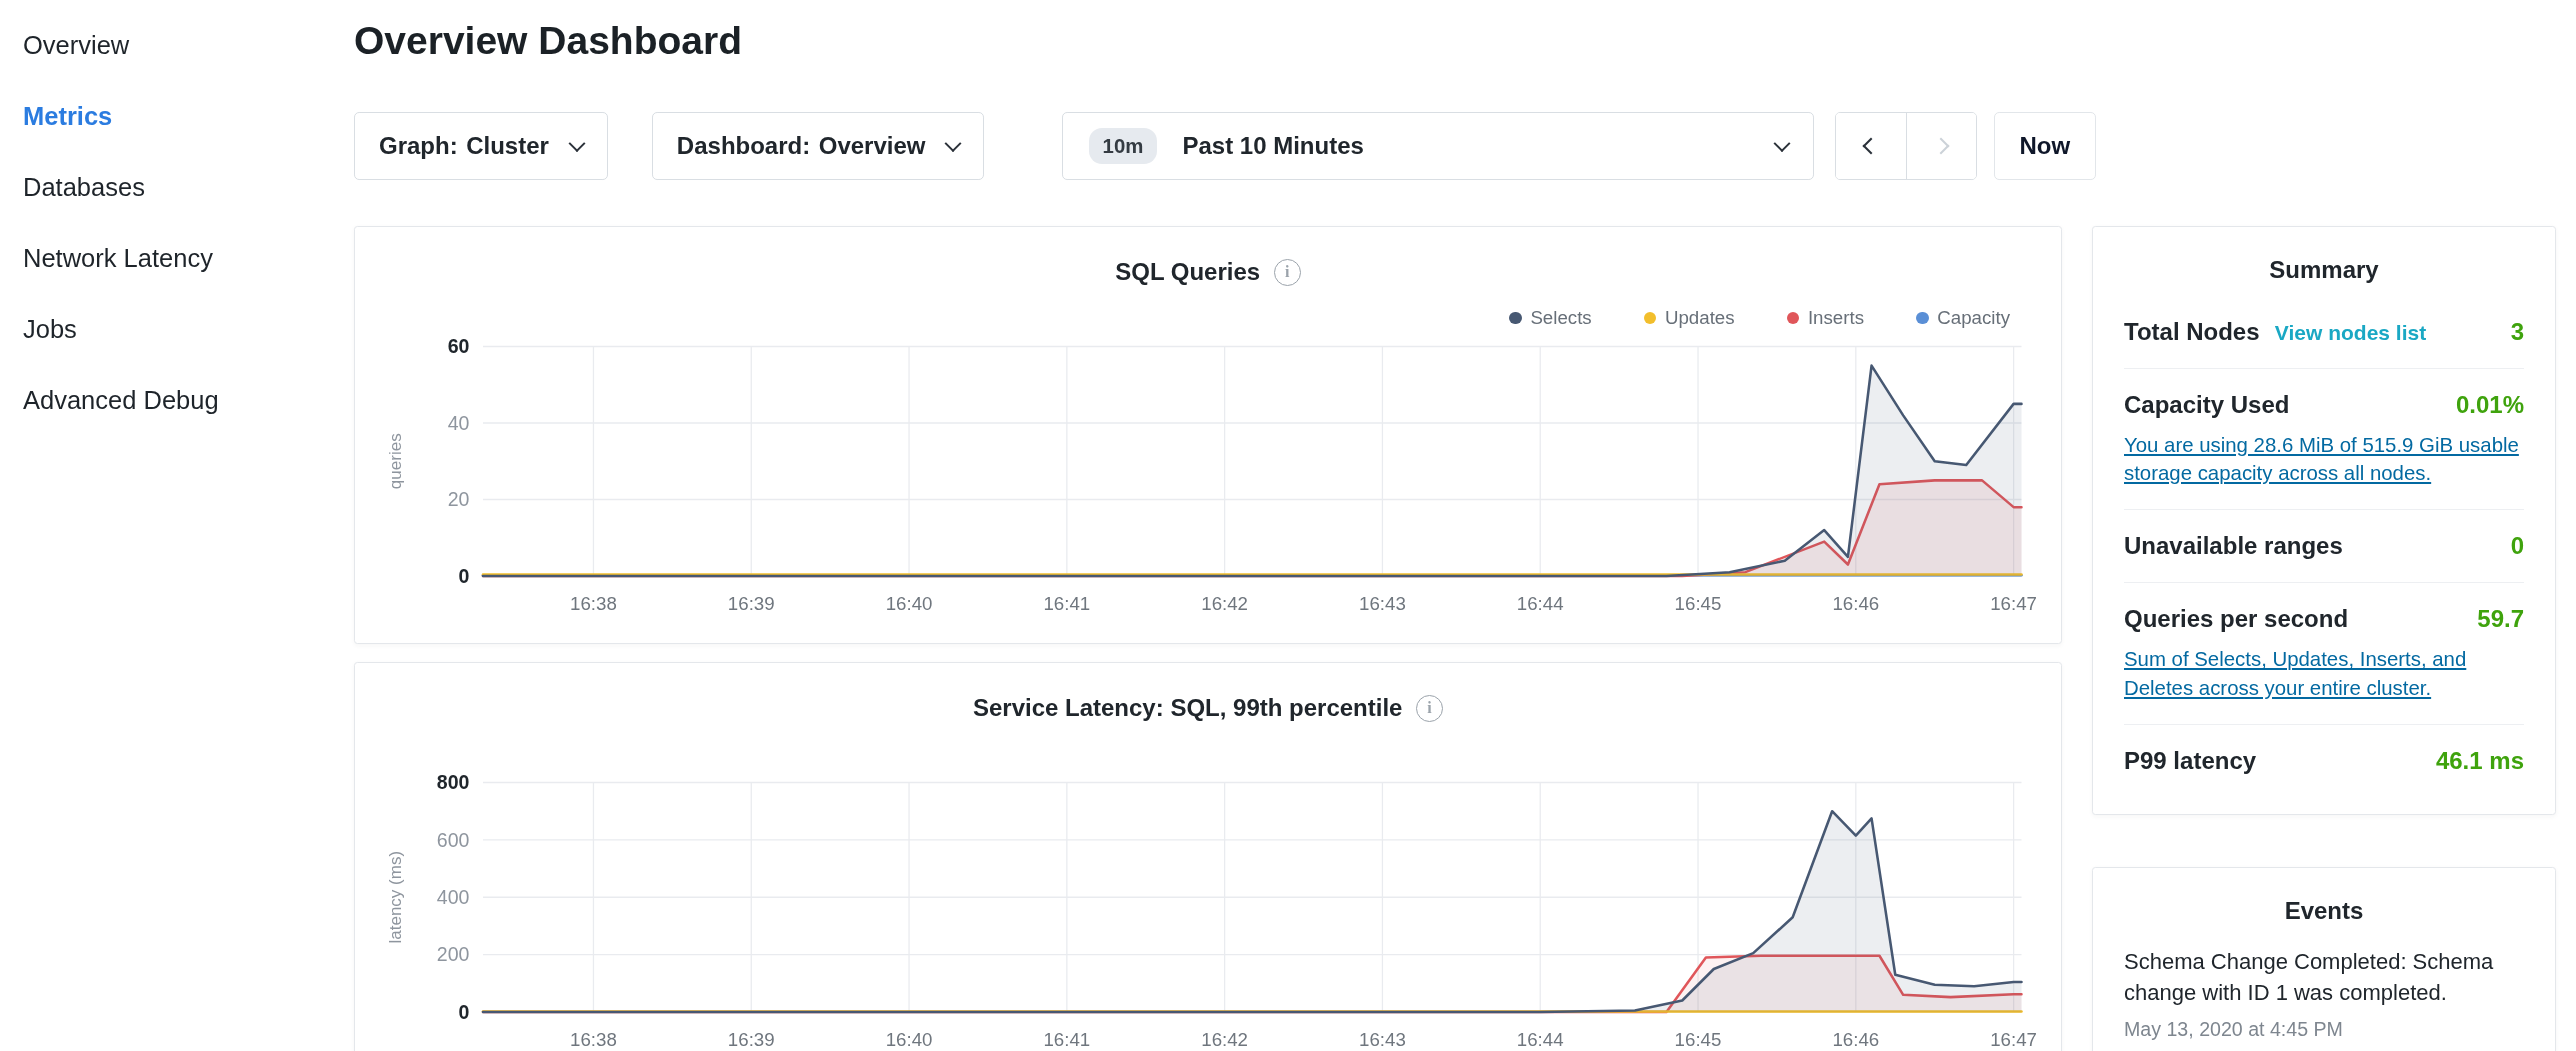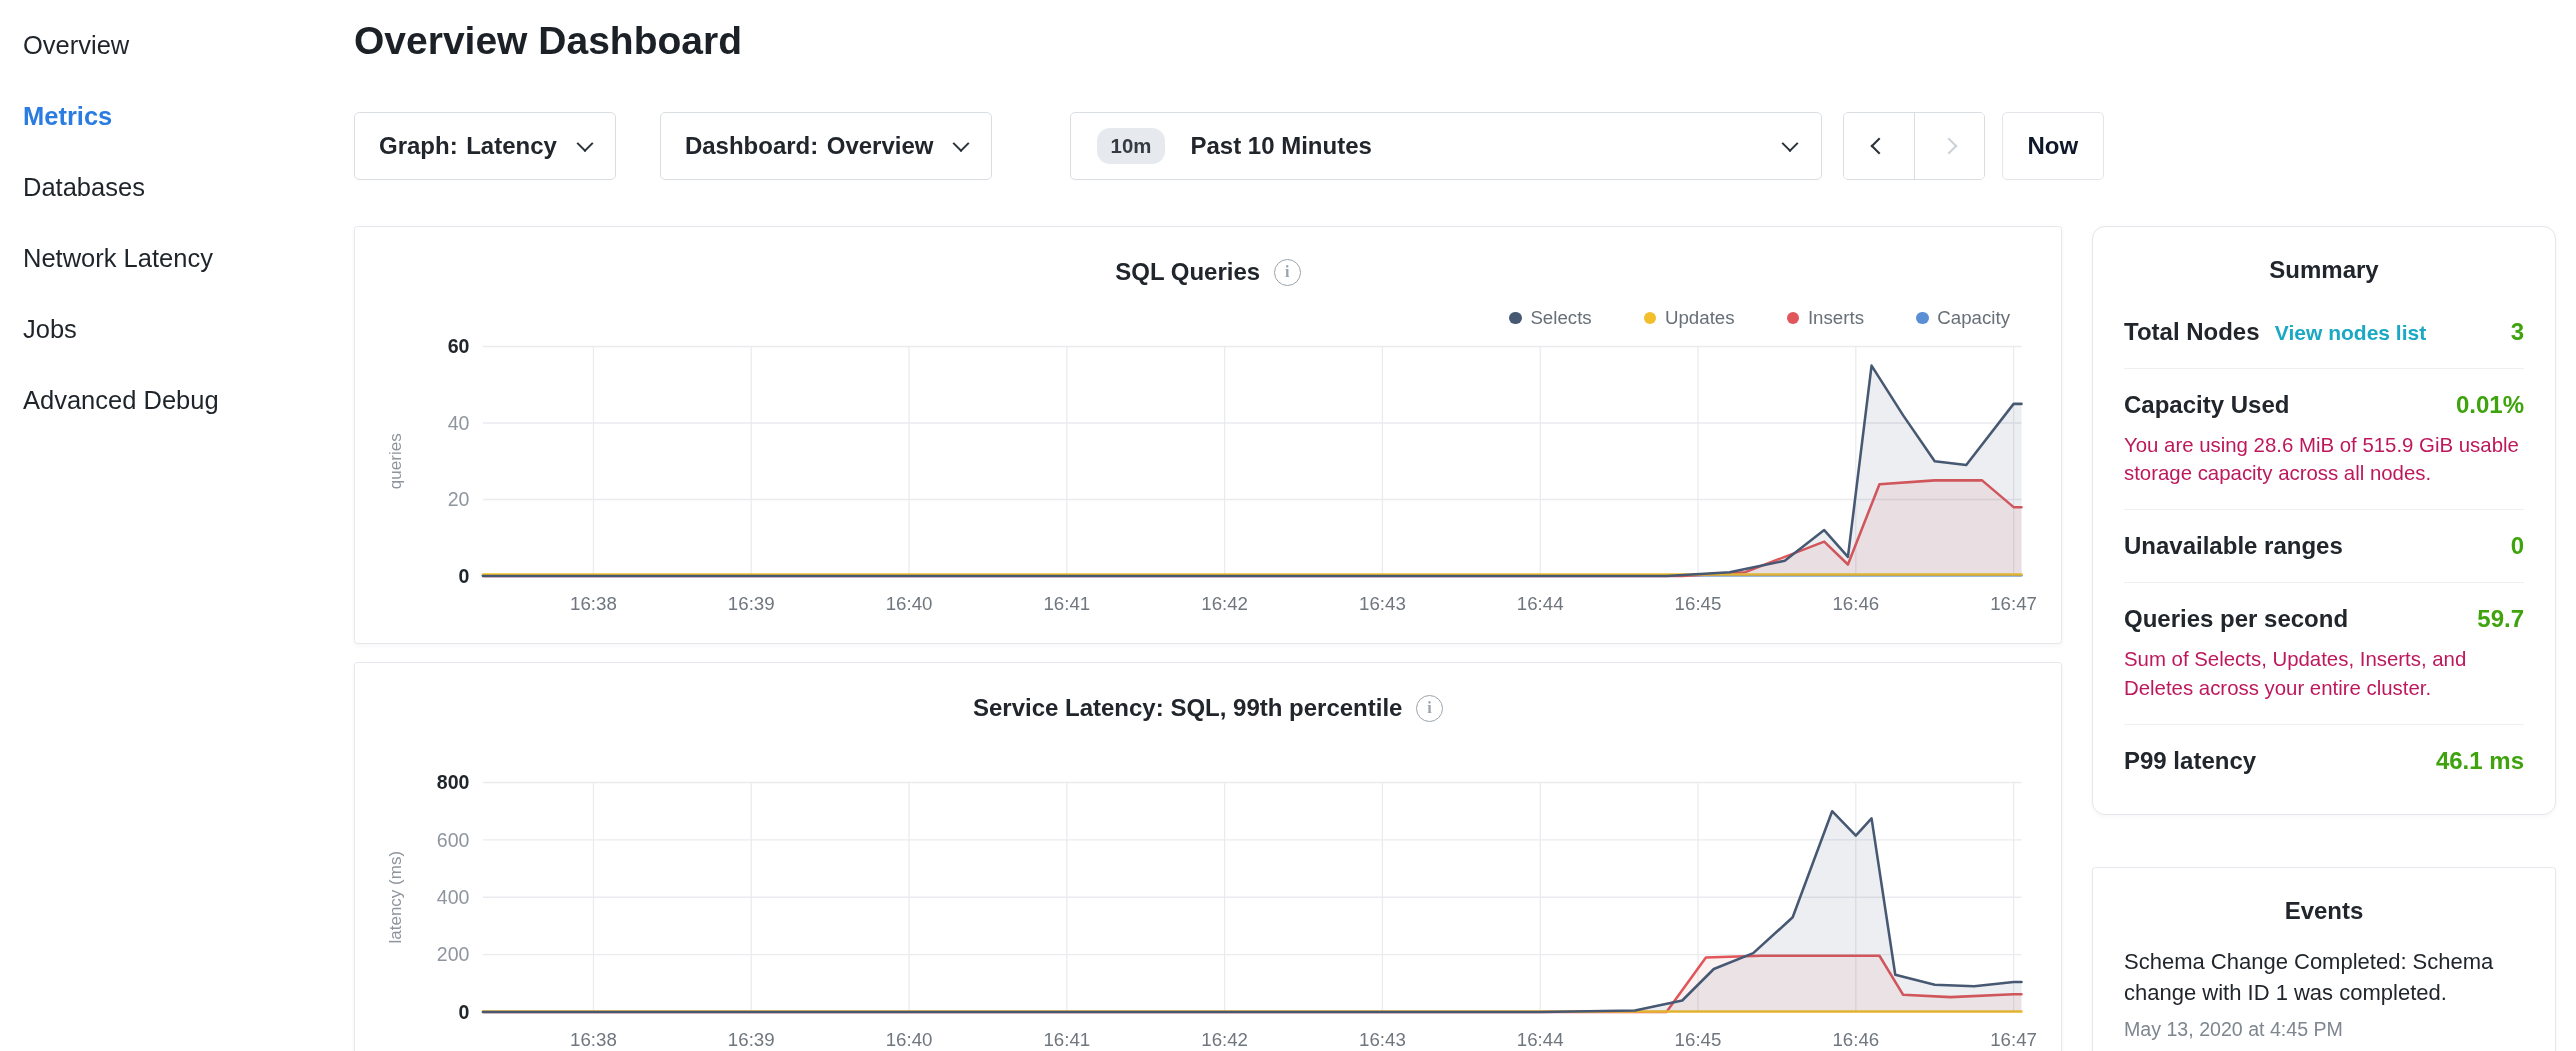--- a/index.html
+++ b/index.html
@@ -46,21 +46,21 @@
   .now-btn {
     height: 68px; width: 102px; margin-left: 17px; border: 1.7px solid #e2e6ea; border-radius: 5.1px;
     background: #fff; display: flex; align-items: center; justify-content: center;
     font-size: 24px; font-weight: 600; color: #0f172a;
   }
 
   
   .card { position: absolute; background: #fff; border: 1.7px solid #e4e7eb; border-radius: 3.4px; box-shadow: 0 1.7px 4.3px rgba(40,50,60,.04); }
   .chart-card-1 { left: 354px; top: 226px; width: 1708px; height: 418px; }
   .chart-card-2 { left: 354px; top: 662px; width: 1708px; height: 418px; }
-  .summary-card { left: 2092px; top: 226px; width: 464px; padding: 24px 31px 17px; border-radius: 13px; }
+  .summary-card { left: 2092px; top: 226px; width: 464px; padding: 24px 31px 17px; }
   .events-card  { left: 2092px; top: 867px; width: 464px; height: 289px; padding: 24px 31px; }
 
   
   .chart-title-row { margin-top: 31px; display: flex; align-items: center; justify-content: center; gap: 13.6px; }
   .chart-title { font-size: 24px; font-weight: 700; color: #20262c; }
   .info {
     width: 27px; height: 27px; border: 1.7px solid #9ba3ab; border-radius: 50%;
     color: #9ba3ab; font-size: 16px; font-weight: 700; font-family: "Liberation Serif", serif;
     display: inline-flex; align-items: center; justify-content: center; cursor: pointer;
   }
@@ -71,21 +71,21 @@
   svg text { font-family: "Liberation Sans", sans-serif; }
 
   
   .panel-title { text-align: center; font-size: 24px; font-weight: 700; color: #20262c; padding: 5.1px 0 12px; }
   .srow { padding: 22px 0; }
   .srow + .srow { border-top: 1.7px solid #edeff2; }
   .srow-head { display: flex; align-items: baseline; }
   .slabel { font-size: 24px; font-weight: 700; color: #20262c; white-space: nowrap; }
   .slink { font-size: 21px; font-weight: 600; color: #1aa8c4; margin-left: 15.3px; cursor: pointer; white-space: nowrap; }
   .sval { margin-left: auto; font-size: 24px; font-weight: 700; color: #3fa30d; white-space: nowrap; }
-  .scaption { margin-top: 12px; font-size: 20.4px; color: #be185d; line-height: 1.38; }
+  .scaption { margin-top: 12px; font-size: 20.4px; color: #0369a1; line-height: 1.38; text-decoration: underline; }
 
   
   .event-msg { font-size: 22px; color: #20262c; line-height: 1.42; margin-top: 8.5px; }
   .event-ts { font-size: 19.6px; color: #7e868f; margin-top: 10.2px; }
 </style>
 </head>
 <body>
 
 <nav class="sidebar">
   <div class="side-item">Overview</div>
@@ -94,21 +94,21 @@
   <div class="side-item">Network Latency</div>
   <div class="side-item">Jobs</div>
   <div class="side-item">Advanced Debug</div>
 </nav>
 
 <h1 class="page-title">Overview Dashboard</h1>
 
 <div class="controls">
   <button class="btn-dd">
     <span>Graph:</span>
-    <span class="dd-val">Latency</span>
+    <span class="dd-val">Cluster</span>
     <span class="chev down"></span>
   </button>
 
   <button class="btn-dd" style="margin-left:44px;">
     <span>Dashboard:</span>
     <span class="dd-val">Overview</span>
     <span class="chev down"></span>
   </button>
 
   <div class="time-box" style="margin-left:78px;">

